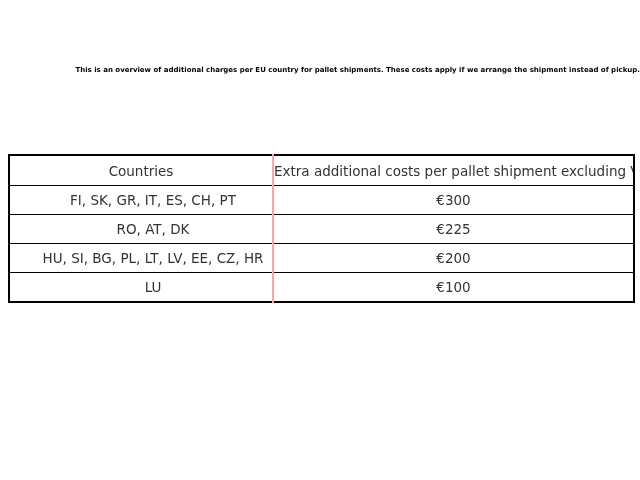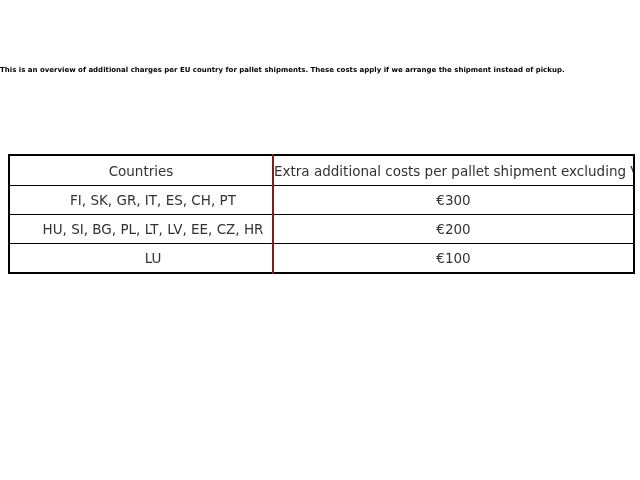--- a/index.html
+++ b/index.html
@@ -13,21 +13,21 @@
     position: relative;
     overflow: hidden;
     font-family: "DejaVu Sans", sans-serif;
   }
   .intro {
     position: absolute;
     top: 66px;
     left: 0;
     width: 640px;
     margin: 0;
-    text-align: left;
+    text-align: right;
     font-size: 7px;
     font-weight: bold;
     letter-spacing: 0px;
     color: #000000;
   }
   table.charges {
     position: absolute;
     left: 8px;
     top: 154px;
     width: 625px;
@@ -46,21 +46,21 @@
     font-weight: normal;
     vertical-align: middle;
     overflow: hidden;
     white-space: nowrap;
   }
   table.charges {
     border: 2px solid #000000;
   }
   table.charges th:first-child,
   table.charges td:first-child {
-    border-right: 2px solid #7f1d1d;
+    border-right: 2px solid #fca5a5;
   }
   table.charges thead th {
     height: 29px;
     text-align: center;
   }
   table.charges tbody td {
     height: 28px;
     text-align: center;
   }
   table.charges tbody td.countries-cell { padding-left: 24px; }
@@ -81,20 +81,24 @@
       <th>Countries</th>
       <th>Extra additional costs per pallet shipment excluding VAT</th>
     </tr>
   </thead>
   <tbody>
     <tr>
       <td class="countries-cell">FI, SK, GR, IT, ES, CH, PT</td>
       <td class="cost-cell">€300</td>
     </tr>
     <tr>
+      <td class="countries-cell">RO, AT, DK</td>
+      <td class="cost-cell">€225</td>
+    </tr>
+    <tr>
       <td class="countries-cell">HU, SI, BG, PL, LT, LV, EE, CZ, HR</td>
       <td class="cost-cell">€200</td>
     </tr>
     <tr>
       <td class="countries-cell">LU</td>
       <td class="cost-cell">€100</td>
     </tr>
   </tbody>
 </table>
 

